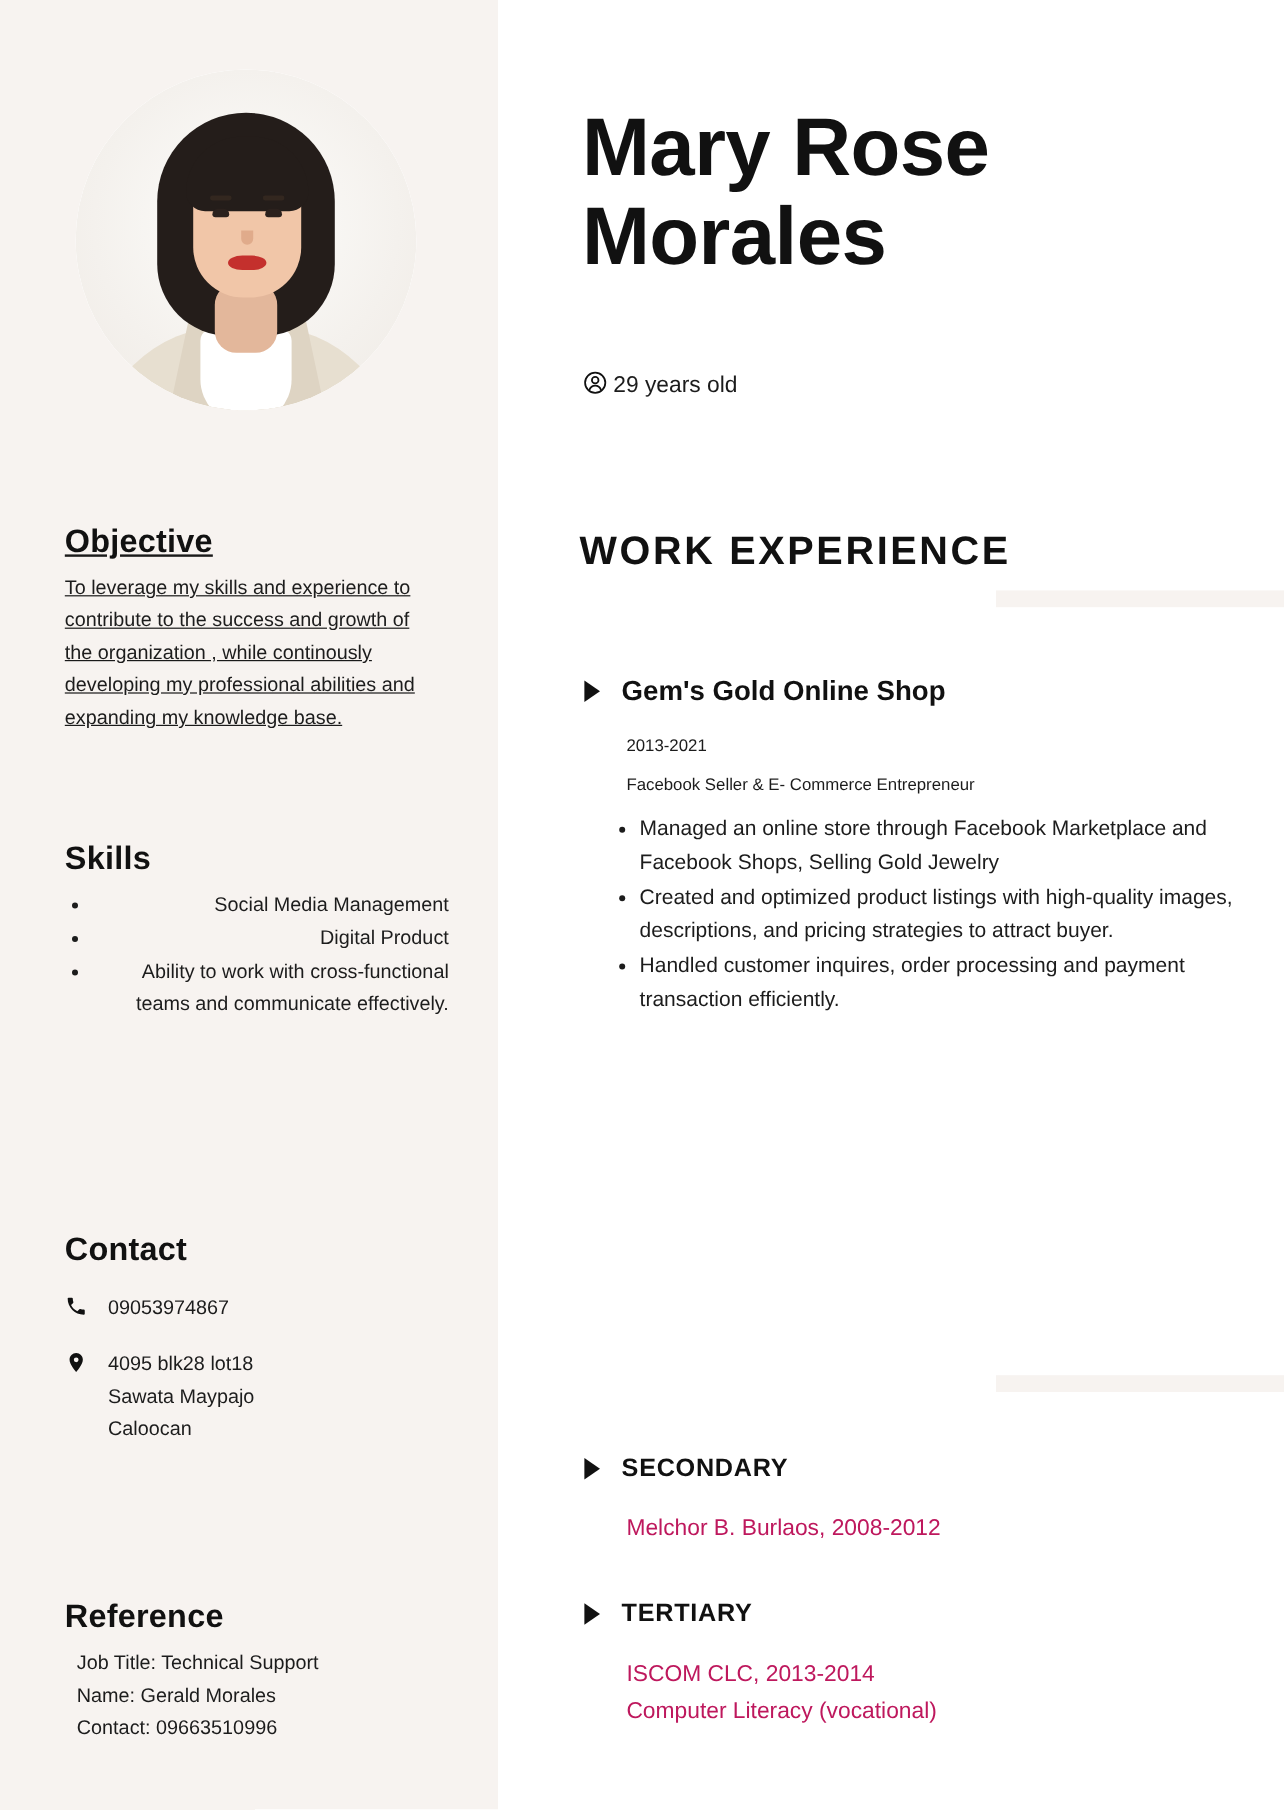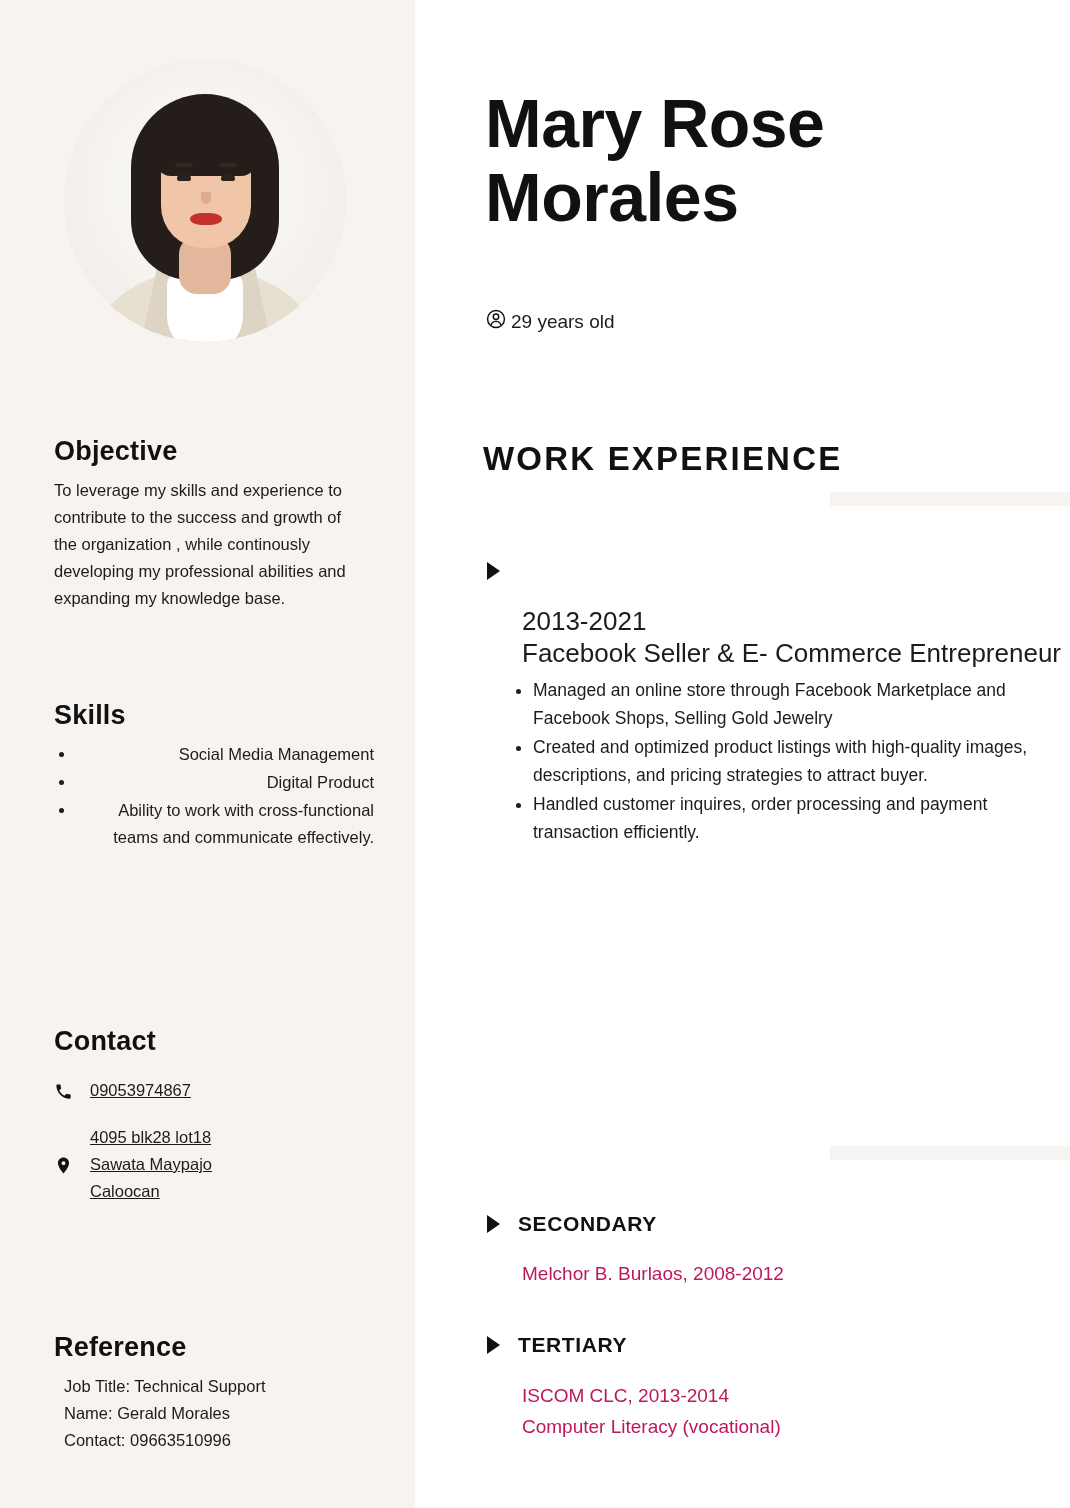--- a/index.html
+++ b/index.html
@@ -140,21 +140,21 @@
     background: #e0ab8b;
     border-radius: 0 0 6px 6px;
   }
   .side-h {
     font-size: 27px;
     font-weight: 700;
     letter-spacing: .2px;
     margin: 0 0 10px 0;
     color: #111;
   }
-  .objective-block { position: absolute; left: 54px; top: 436px; width: 310px; }
+  .objective-block { position: absolute; left: 54px; top: 436px; width: 310px; text-decoration: underline; }
   .obj-text {
     font-size: 16.5px;
     line-height: 27px;
     margin: 0;
     color: #1c1c1c;
   }
   .skills-block { position: absolute; left: 54px; top: 700px; width: 320px; }
   ul.bullets {
     margin: 4px 0 0 0;
     padding-left: 22px;
@@ -163,23 +163,22 @@
   ul.bullets li {
     font-size: 16.5px;
     line-height: 27px;
     color: #1c1c1c;
     margin-bottom: 1px;
     text-align: right;
   }
   .contact-block { position: absolute; left: 54px; top: 1026px; width: 330px; }
   .contact-row {
     display: flex;
-    align-items: center;
+    align-items: flex-start;
     margin-top: 20px;
-    text-decoration: underline;
   }
   .contact-row .ico {
     width: 36px;
     flex: 0 0 36px;
     display: flex;
     justify-content: flex-start;
     align-items: flex-start;
     padding-top: 2px;
     color: #111;
   }
@@ -253,21 +252,21 @@
     border-bottom: 9px solid transparent;
   }
   .exp-title {
     font-size: 23px;
     font-weight: 700;
     color: #111;
   }
   .exp-sub {
     position: absolute;
     left: 107px;
-    font-size: 26px;
+    font-size: 14px;
     line-height: 32px;
     color: #1c1c1c;
   }
   ul.exp-bullets {
     position: absolute;
     left: 92px;
     width: 530px;
     margin: 0;
     padding-left: 26px;
     list-style: disc;
@@ -381,20 +380,21 @@
         </svg>
       </span>
       <span>29 years old</span>
     </div>
 
     <div class="section-title" style="top:440px;">WORK EXPERIENCE</div>
     <div class="rule" style="top:492px;"></div>
 
     <div class="exp-title-row" style="top:562px;">
       <span class="tri"></span>
+      <span class="exp-title">Gem's Gold Online Shop</span>
     </div>
     <div class="exp-sub" style="top:605px;">2013-2021</div>
     <div class="exp-sub" style="top:637px;">Facebook Seller &amp; E- Commerce Entrepreneur</div>
 
     <ul class="exp-bullets" style="top:676px;">
       <li>Managed an online store through Facebook Marketplace and Facebook Shops, Selling Gold Jewelry</li>
       <li>Created and optimized product listings with high-quality images, descriptions, and pricing strategies to attract buyer.</li>
       <li>Handled customer inquires, order processing and payment transaction efficiently.</li>
     </ul>
 

